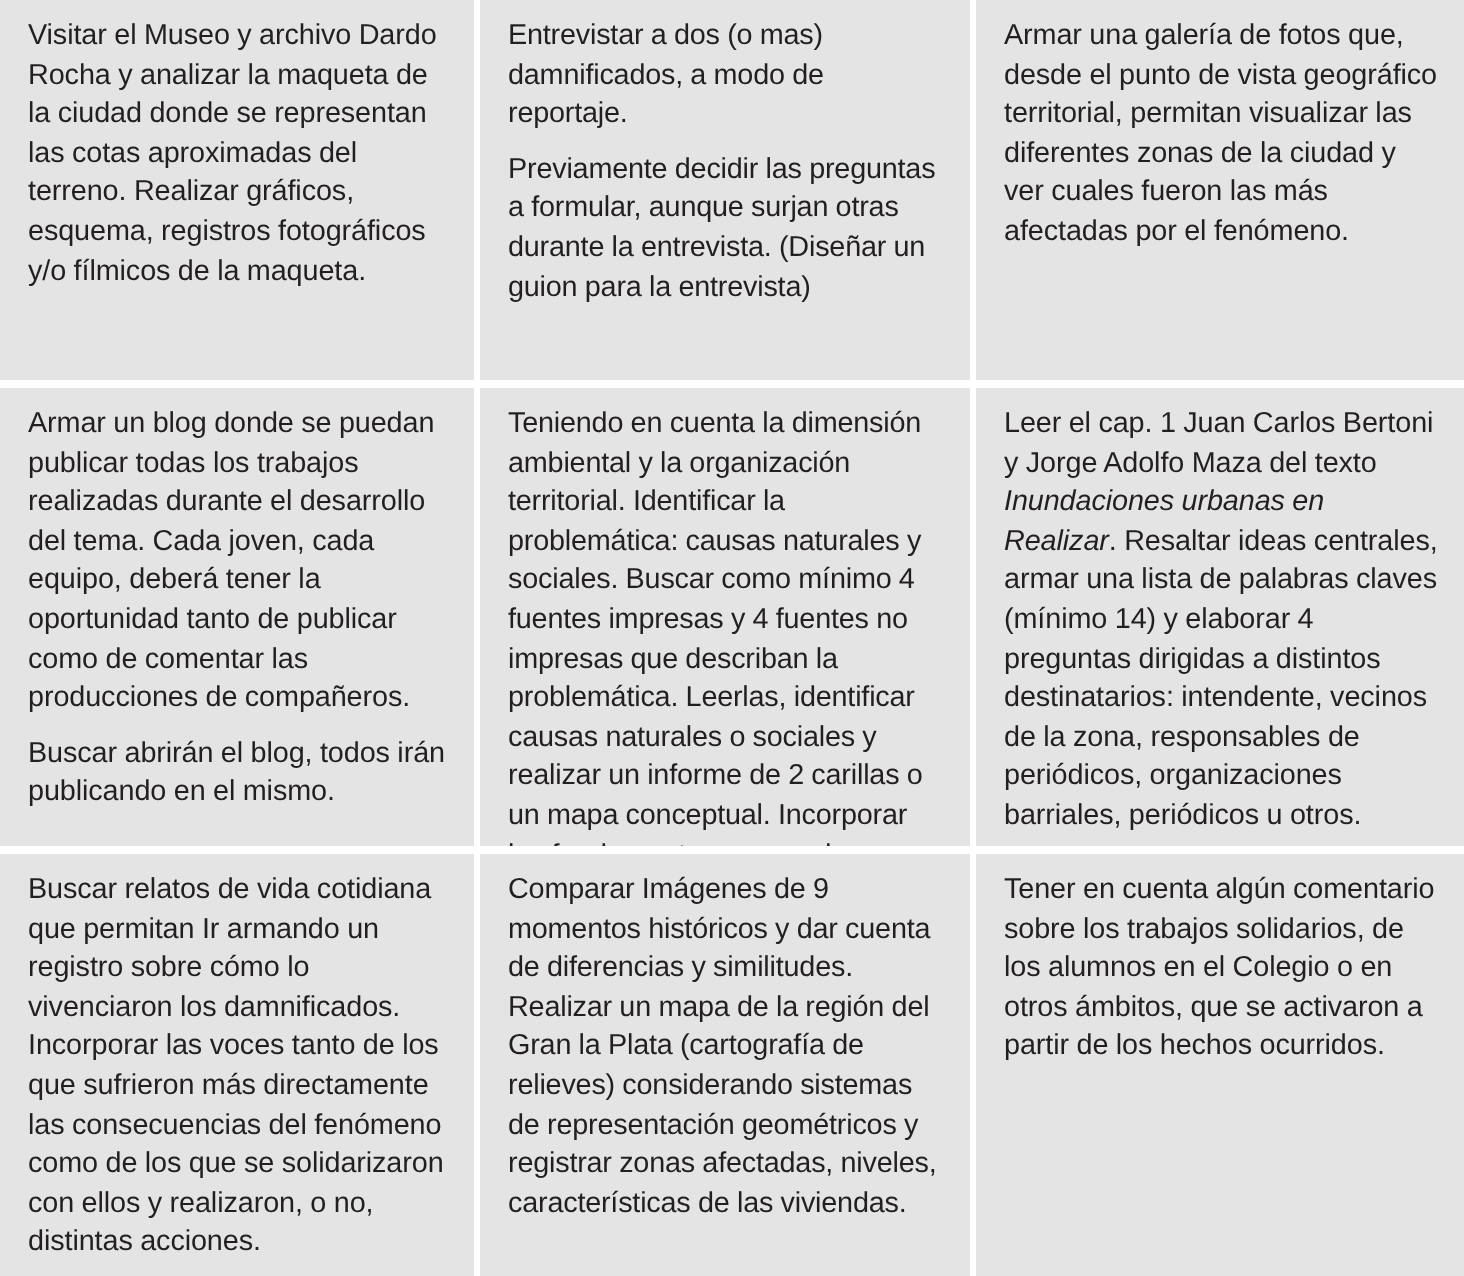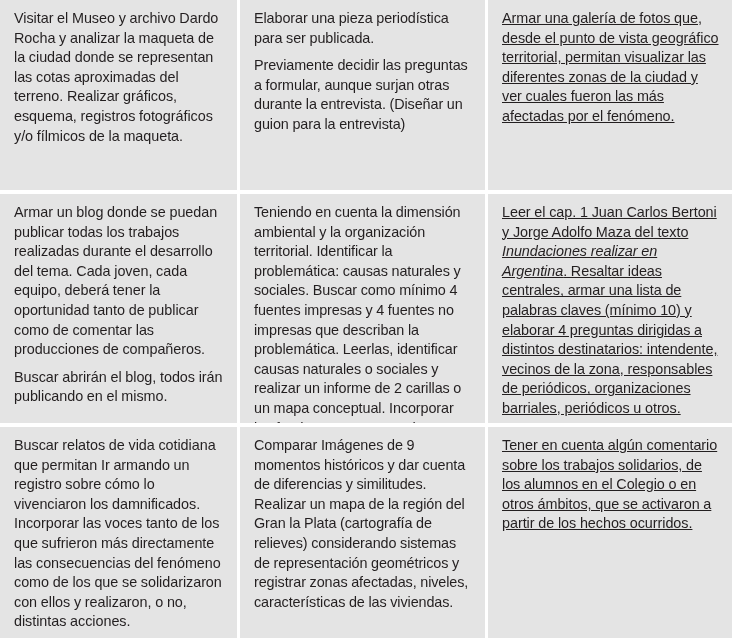--- a/index.html
+++ b/index.html
@@ -43,52 +43,51 @@
   }
   .cell p em {
     font-style: italic;
   }
   
   .col2 p {
     letter-spacing: -0.1px;
   }
   .col3 p {
     letter-spacing: -0.05px;
-    text-decoration: underline;
   }
 </style>
 </head>
 <body>
 
 <div class="grid">
 
   <div class="cell col1">
     <p>Visitar el Museo y archivo Dardo Rocha y analizar la maqueta de la ciudad donde se representan las cotas aproximadas del terreno. Realizar gráficos, esquema, registros fotográficos y/o fílmicos de la maqueta.</p>
   </div>
 
   <div class="cell col2">
-    <p>Elaborar una pieza periodística para ser publicada.</p>
+    <p>Entrevistar a dos (o mas) damnificados, a modo de reportaje.</p>
     <p>Previamente decidir las preguntas a formular, aunque surjan otras durante la entrevista. (Diseñar un guion para la entrevista)</p>
   </div>
 
   <div class="cell col3">
     <p>Armar una galería de fotos que, desde el punto de vista geográfico territorial, permitan visualizar las diferentes zonas de la ciudad y ver cuales fueron las más afectadas por el fenómeno.</p>
   </div>
 
   <div class="cell col1">
     <p>Armar un blog donde se puedan publicar todas los trabajos realizadas durante el desarrollo del tema. Cada joven, cada equipo, deberá tener la oportunidad tanto de publicar como de comentar las producciones de compañeros.</p>
     <p>Buscar abrirán el blog, todos irán publicando en el mismo.</p>
   </div>
 
   <div class="cell col2">
     <p>Teniendo en cuenta la dimensión ambiental y la organización territorial. Identificar la problemática: causas naturales y sociales. Buscar como mínimo 4 fuentes impresas y 4 fuentes no impresas que describan la problemática. Leerlas, identificar causas naturales o sociales y realizar un informe de 2 carillas o un mapa conceptual. Incorporar los fundamentos que se dan en cada caso sobre el por qué del fenómeno.</p>
   </div>
 
   <div class="cell col3">
-    <p><span>Leer el cap. 1 Juan Carlos Bertoni y Jorge Adolfo Maza del texto </span><em>Inundaciones realizar en Argentina</em><span>. Resaltar ideas centrales, armar una lista de palabras claves (mínimo 10) y elaborar 4 preguntas dirigidas a distintos destinatarios: intendente, vecinos de la zona, responsables de periódicos, organizaciones barriales, periódicos u otros.</span></p>
+    <p><span>Leer el cap. 1 Juan Carlos Bertoni y Jorge Adolfo Maza del texto </span><em>Inundaciones urbanas en Realizar</em><span>. Resaltar ideas centrales, armar una lista de palabras claves (mínimo 14) y elaborar 4 preguntas dirigidas a distintos destinatarios: intendente, vecinos de la zona, responsables de periódicos, organizaciones barriales, periódicos u otros.</span></p>
   </div>
 
   <div class="cell col1">
     <p>Buscar relatos de vida cotidiana que permitan Ir armando un registro sobre cómo lo vivenciaron los damnificados. Incorporar las voces tanto de los que sufrieron más directamente las consecuencias del fenómeno como de los que se solidarizaron con ellos y realizaron, o no, distintas acciones.</p>
   </div>
 
   <div class="cell col2">
     <p>Comparar Imágenes de 9 momentos históricos y dar cuenta de diferencias y similitudes. Realizar un mapa de la región del Gran la Plata (cartografía de relieves) considerando sistemas de representación geométricos y registrar zonas afectadas, niveles, características de las viviendas.</p>
   </div>
 

